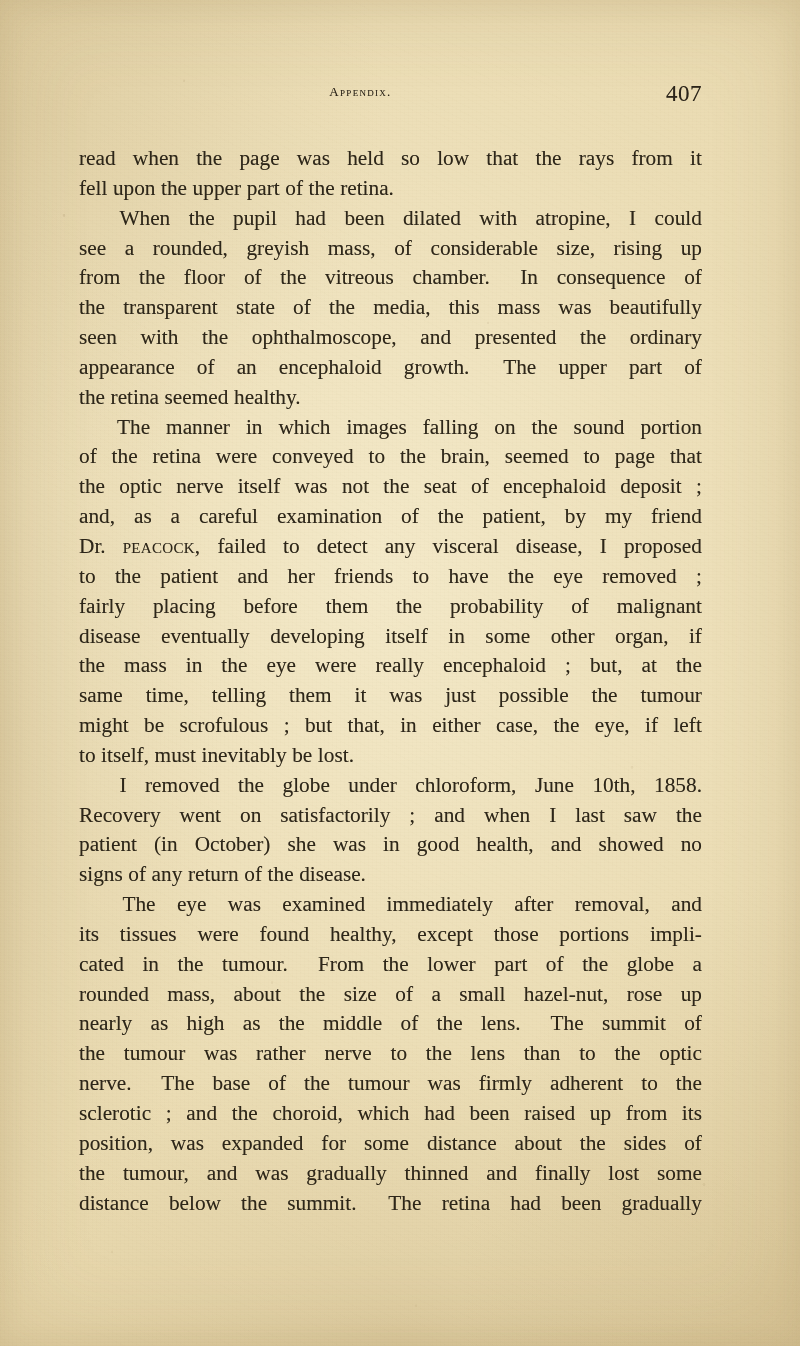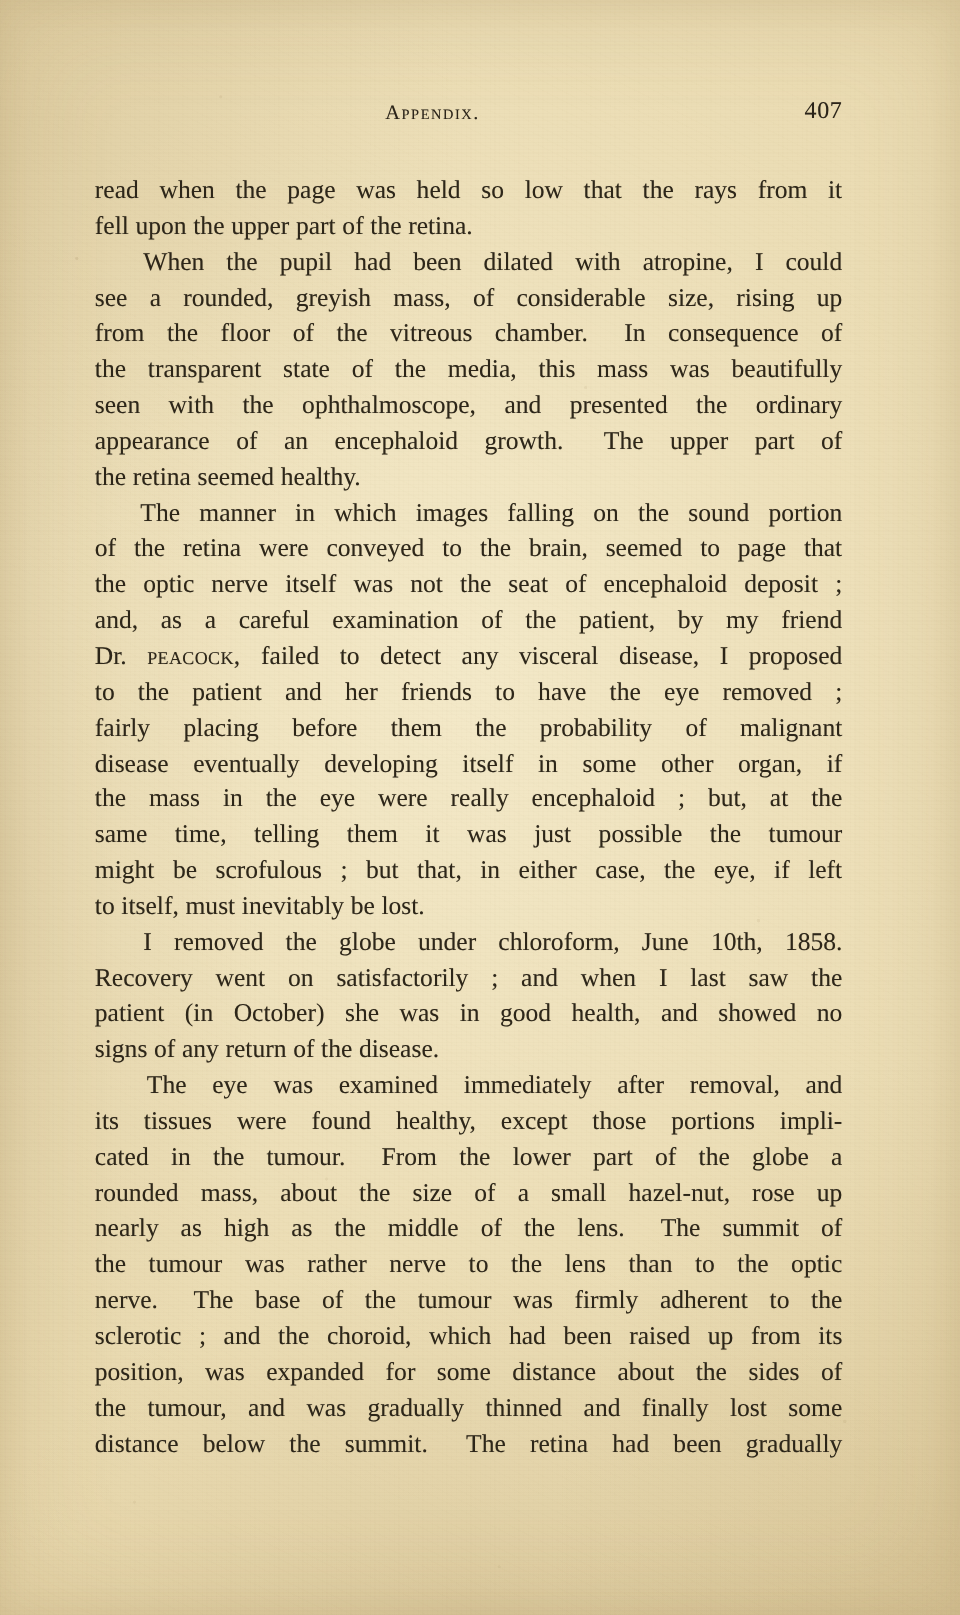--- a/index.html
+++ b/index.html
@@ -71,32 +71,32 @@
     position: relative;
     height: 34px;
     color: #2a2318;
   }
   .head-title {
     position: absolute;
     left: 0;
     right: 0;
     text-align: center;
     padding-right: 60px;
-    font-size: 17px;
+    font-size: 13px;
     letter-spacing: 1.3px;
     font-variant: small-caps;
     text-transform: lowercase;
     color: #2b2419;
   }
   .head-title::first-letter { text-transform: uppercase; }
   .head-folio {
     position: absolute;
     right: 0;
     top: -3px;
-    font-size: 20px;
+    font-size: 23px;
     letter-spacing: 0.5px;
     color: #2b2419;
   }
 
   
   .body-text {
     margin-top: 26px;
     color: #2d2619;
     font-size: 21.3px;
     line-height: 29.85px;

